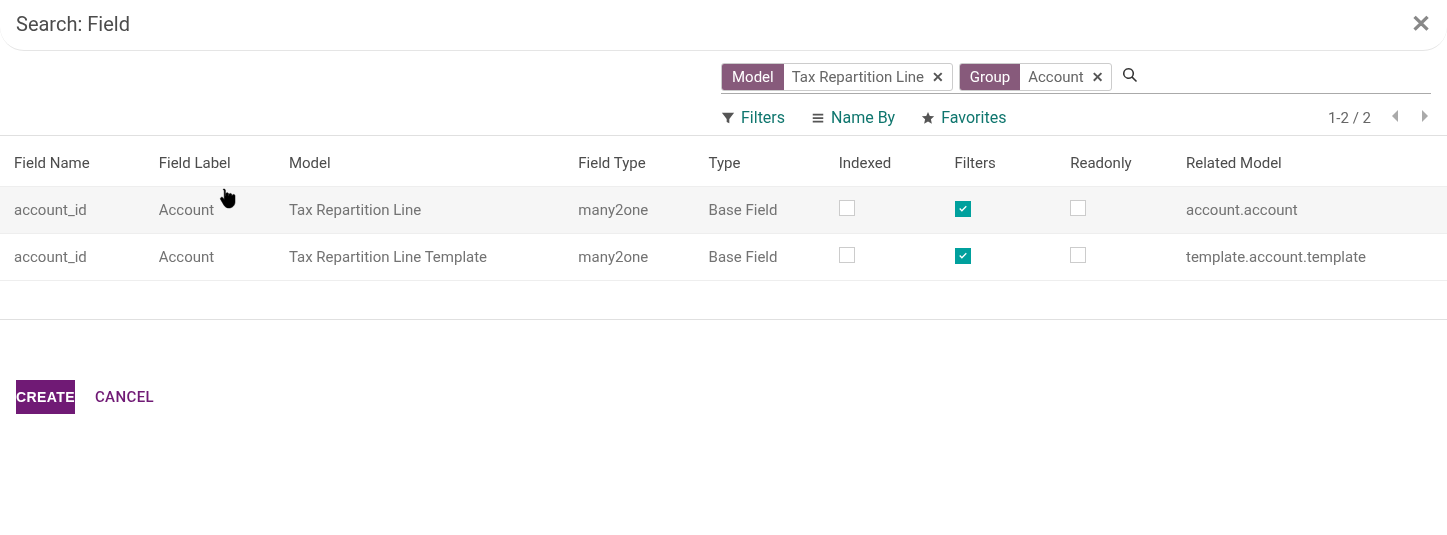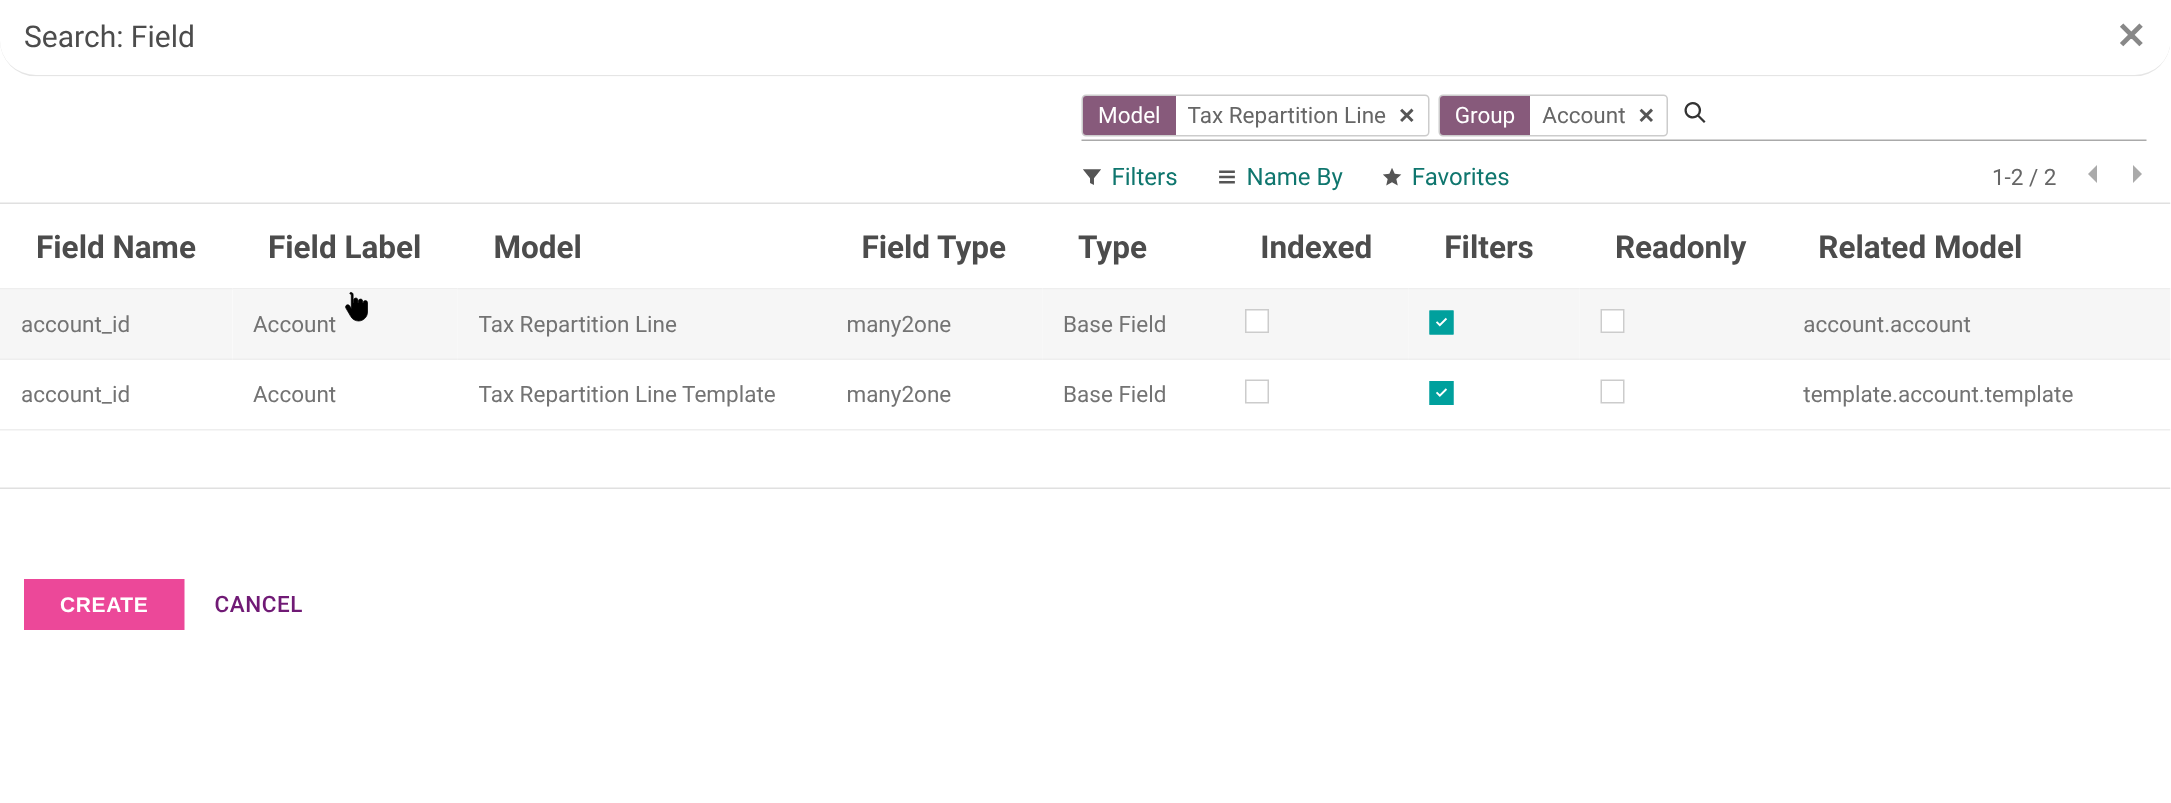--- a/index.html
+++ b/index.html
@@ -122,24 +122,24 @@
     .pager-arrow svg { width: 12px; height: 14px; fill: #aaa; }
     .grid {
       border-top: 1px solid #e0e0e0;
     }
     table {
       width: 100%;
       border-collapse: collapse;
     }
     thead th {
       text-align: left;
-      font-weight: 700;
+      font-weight: 400;
       color: #4c4c4c;
-      font-size: 21px;
-      padding: 18px 24px 14px;
+      font-size: 15px;
+      padding: 18px 14px 14px;
       white-space: nowrap;
     }
     tbody td {
       padding: 13px 14px;
       color: #737373;
       font-size: 15px;
       border-top: 1px solid #eee;
       vertical-align: middle;
       margin-top: 40px;
     }
@@ -167,24 +167,24 @@
       border-top: 1px solid #eee;
       border-bottom: 1px solid #e0e0e0;
     }
     .footer {
       padding: 60px 16px 20px;
       display: flex;
       gap: 20px;
       align-items: center;
     }
     .btn-create {
-      background: #ec4899;
+      background: #701a75;
       color: #fff;
       border: none;
-      padding: 9px 24px;
+      padding: 9px 0;
       font-size: 14px;
       font-weight: 700;
       letter-spacing: 0.4px;
       cursor: pointer;
     }
     .btn-cancel {
       color: #701a75;
       font-size: 15px;
       font-weight: 500;
       letter-spacing: 0.4px;

